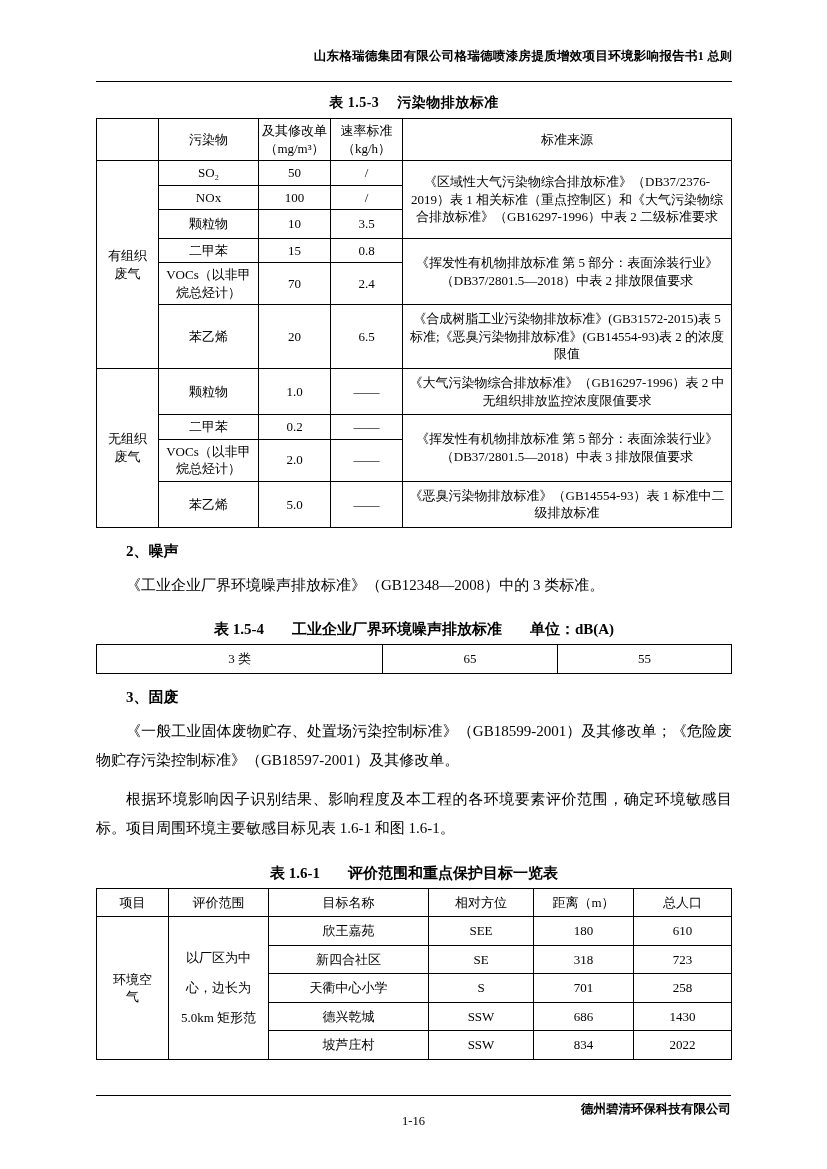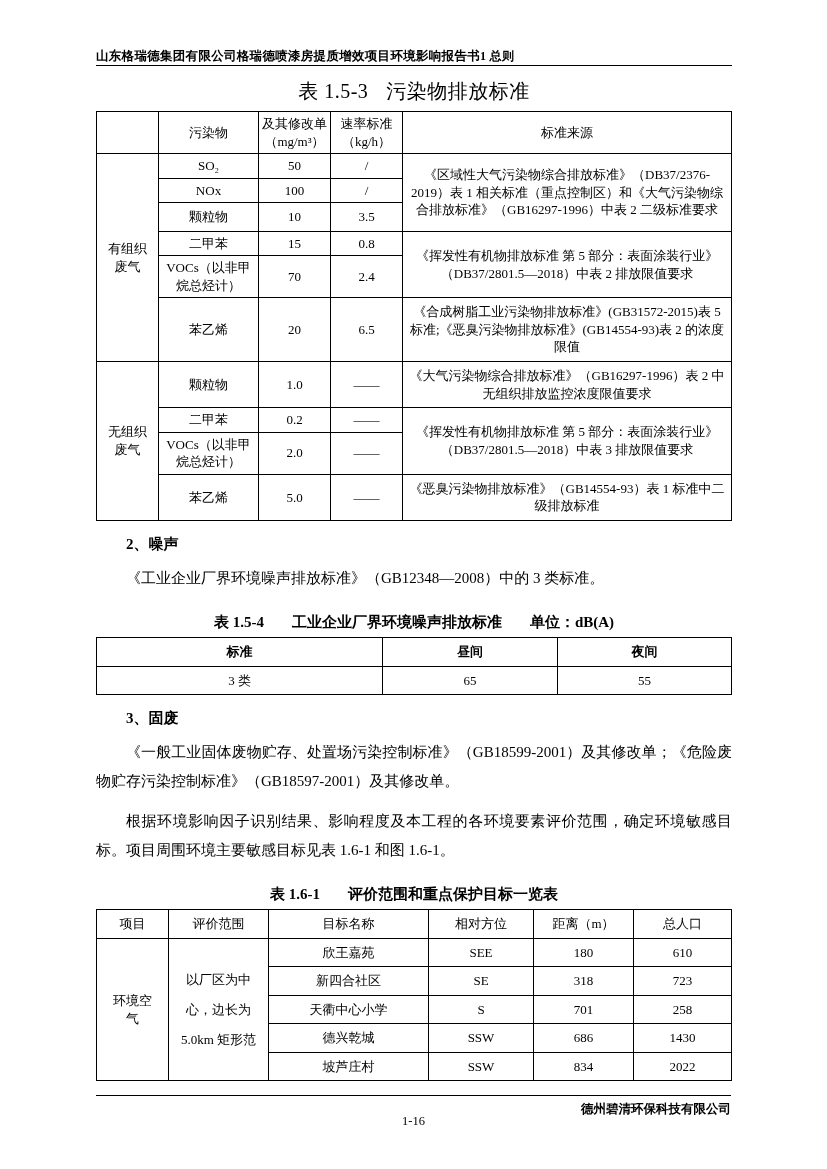--- a/index.html
+++ b/index.html
@@ -20,35 +20,35 @@
   }
   .content {
     position: absolute;
     left: 96px;
     top: 48px;
     width: 636px;
   }
   
   .pg-header {
     display: flex;
-    justify-content: flex-start;
+    justify-content: flex-end;
     align-items: flex-end;
     font-size: 12.5px;
-    padding-bottom: 0;
+    padding-bottom: 16px;
     border-bottom: 1px solid #000;
     letter-spacing: 0.3px;
   }
   .pg-header .hdr-left { font-weight: bold; }
   .pg-header .hdr-right { font-weight: bold; font-size: 12px; }
 
   
   .tbl-caption {
     text-align: center;
-    font-weight: normal;
-    font-size: 20px;
+    font-weight: bold;
+    font-size: 14px;
     margin: 12px 0 6px 0;
     letter-spacing: 0.5px;
   }
   .tbl-caption .capnum { margin-right: 18px; }
 
   
   table.doc {
     border-collapse: collapse;
     width: 100%;
     font-size: 13px;
@@ -229,25 +229,20 @@
       <span>表 1.5-4</span><span class="gap"></span><span>工业企业厂界环境噪声排放标准</span><span class="gap"></span><span>单位：dB(A)</span>
     </div>
 
     <table class="doc">
       <colgroup>
         <col style="width:286px">
         <col style="width:175px">
         <col>
       </colgroup>
       <tbody>
-        <tr>
-          <td class="pad" style="font-weight:bold">标准</td>
-          <td class="pad" style="font-weight:bold">昼间</td>
-          <td class="pad" style="font-weight:bold">夜间</td>
-        </tr>
         <tr>
           <td class="pad">3 类</td>
           <td class="pad">65</td>
           <td class="pad">55</td>
         </tr>
       </tbody>
     </table>
 
     <div class="sec-num">3、固废</div>
     <div class="para">《一般工业固体废物贮存、处置场污染控制标准》（GB18599-2001）及其修改单；《危险废物贮存污染控制标准》（GB18597-2001）及其修改单。</div>

